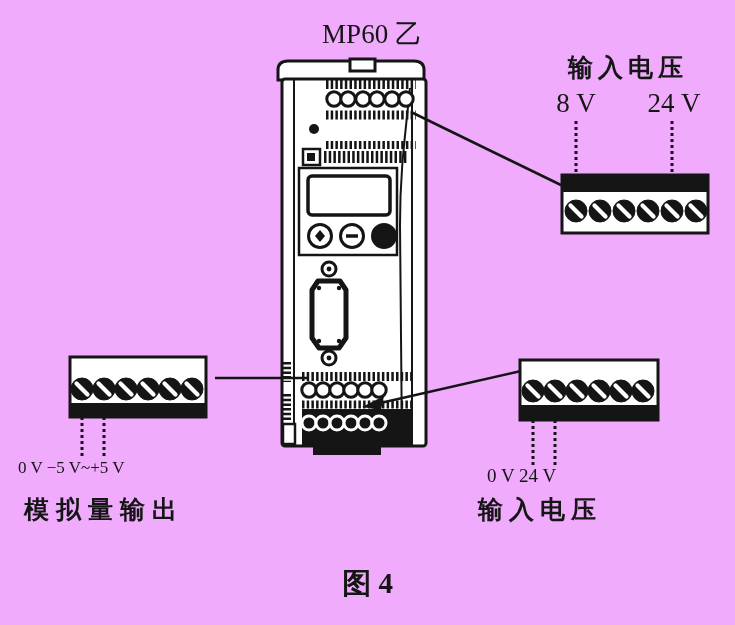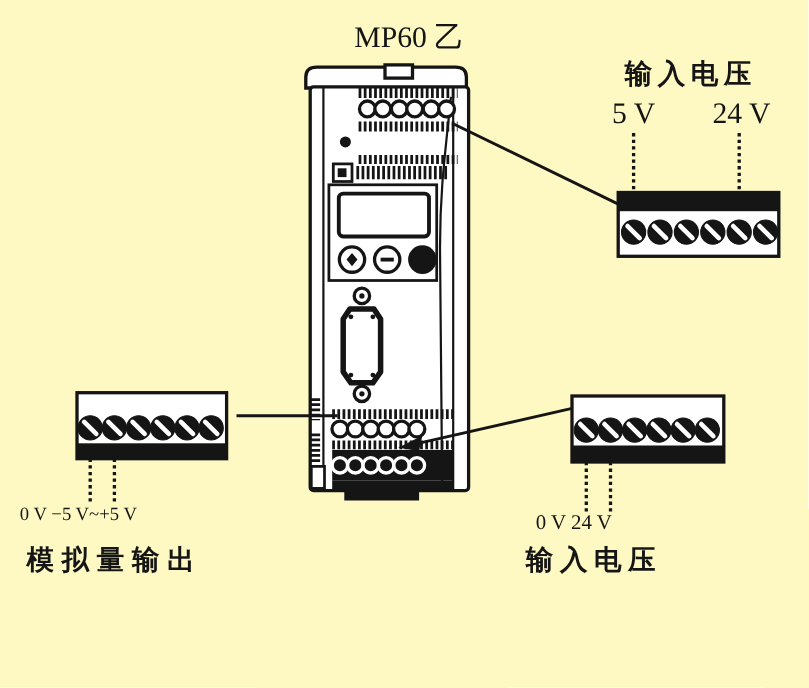--- a/index.html
+++ b/index.html
@@ -1,17 +1,17 @@
 <!DOCTYPE html>
 <html><head>
 <meta charset="utf-8">
 <style>
   html,body{margin:0;padding:0;background:#ffffff;}
   .canvas{
-    position:relative;width:735px;height:625px;background:#fef9c3;
+    position:relative;width:735px;height:625px;background:#f0abfc;
     color:#151515;font-family:"Liberation Serif","DejaVu Serif",serif;
     overflow:hidden;
   }
   svg{position:absolute;left:0;top:0;}
   .lbl{position:absolute;white-space:nowrap;line-height:1;}
   .mp60{left:372px;top:21px;transform:translateX(-50%);font-size:27px;}
   .tr-title{left:628px;top:55px;transform:translateX(-50%);font-size:25px;font-weight:700;letter-spacing:5px;}
   .tr-0v{left:576px;top:90px;transform:translateX(-50%);font-size:27px;}
   .tr-24v{left:674px;top:90px;transform:translateX(-50%);font-size:27px;text-align:right;}
   .l-pins{left:18px;top:459px;font-size:17px;}
@@ -157,25 +157,26 @@
       <use href="#screwDark" x="643" y="391"></use>
       <rect x="520" y="405" width="138" height="15" fill="#151515" stroke="none"></rect>
       <line x1="533" y1="420" x2="533" y2="466" stroke-width="3" stroke-dasharray="3 3"></line>
       <line x1="555" y1="420" x2="555" y2="466" stroke-width="3" stroke-dasharray="3 3"></line>
     </g>
   </svg>
 
   <div class="lbl mp60">MP60 乙</div>
 
   <div class="lbl tr-title">输入电压</div>
-  <div class="lbl tr-0v">5 V</div>
+  <div class="lbl tr-0v">8 V</div>
   <div class="lbl tr-24v">24 V</div>
 
   <div class="lbl l-pins">0 V −5 V~+5 V</div>
   <div class="lbl l-title">模拟量输出</div>
 
   <div class="lbl br-pins">0 V 24 V</div>
   <div class="lbl br-title">输入电压</div>
 
   <div class="caption">
+    <span>图 4</span>
   </div>
 
 </div>
 
 </body></html>

